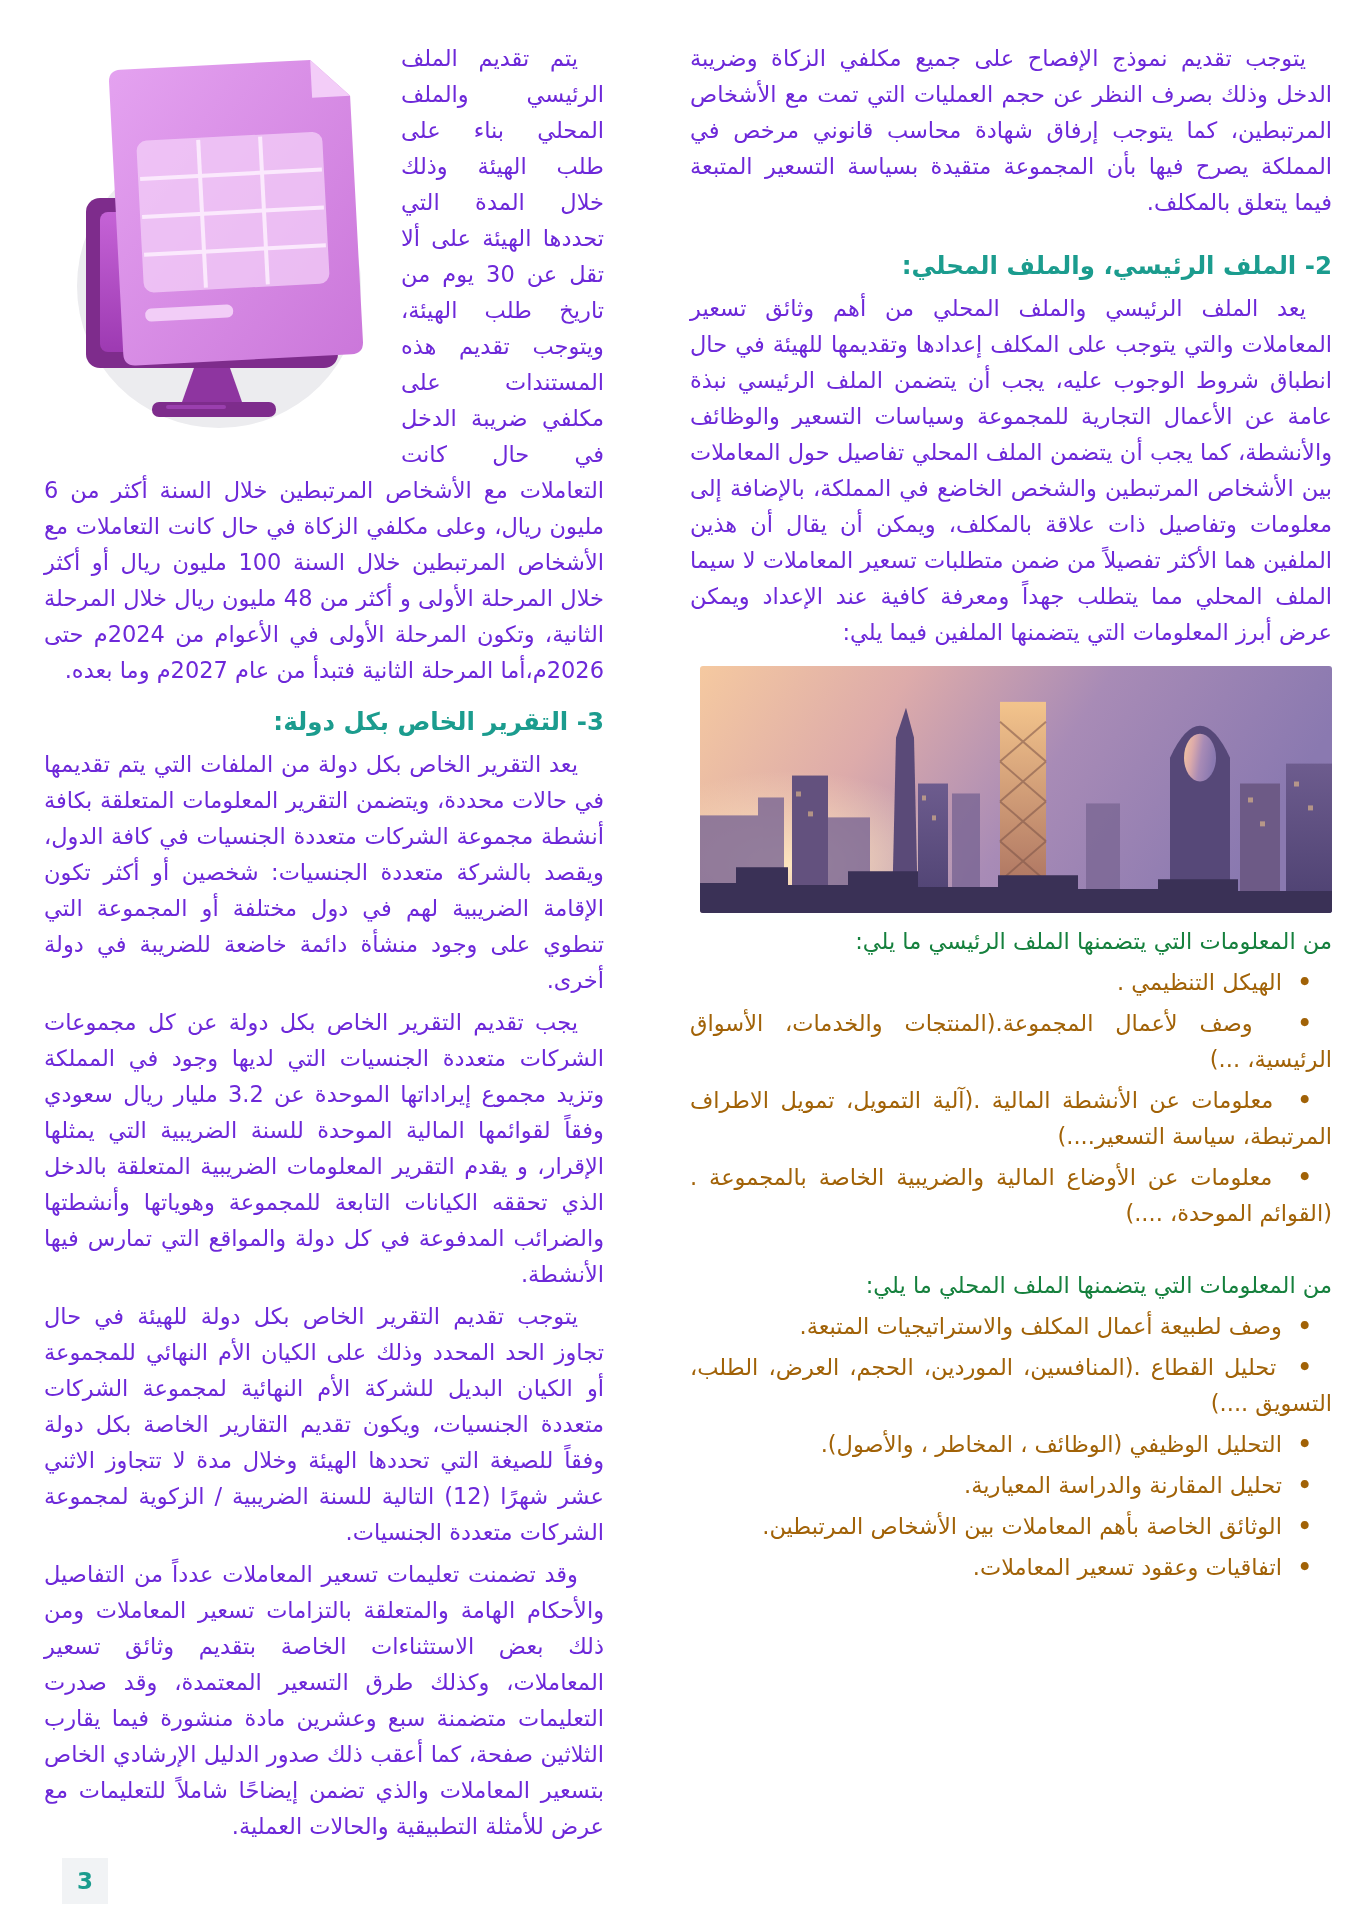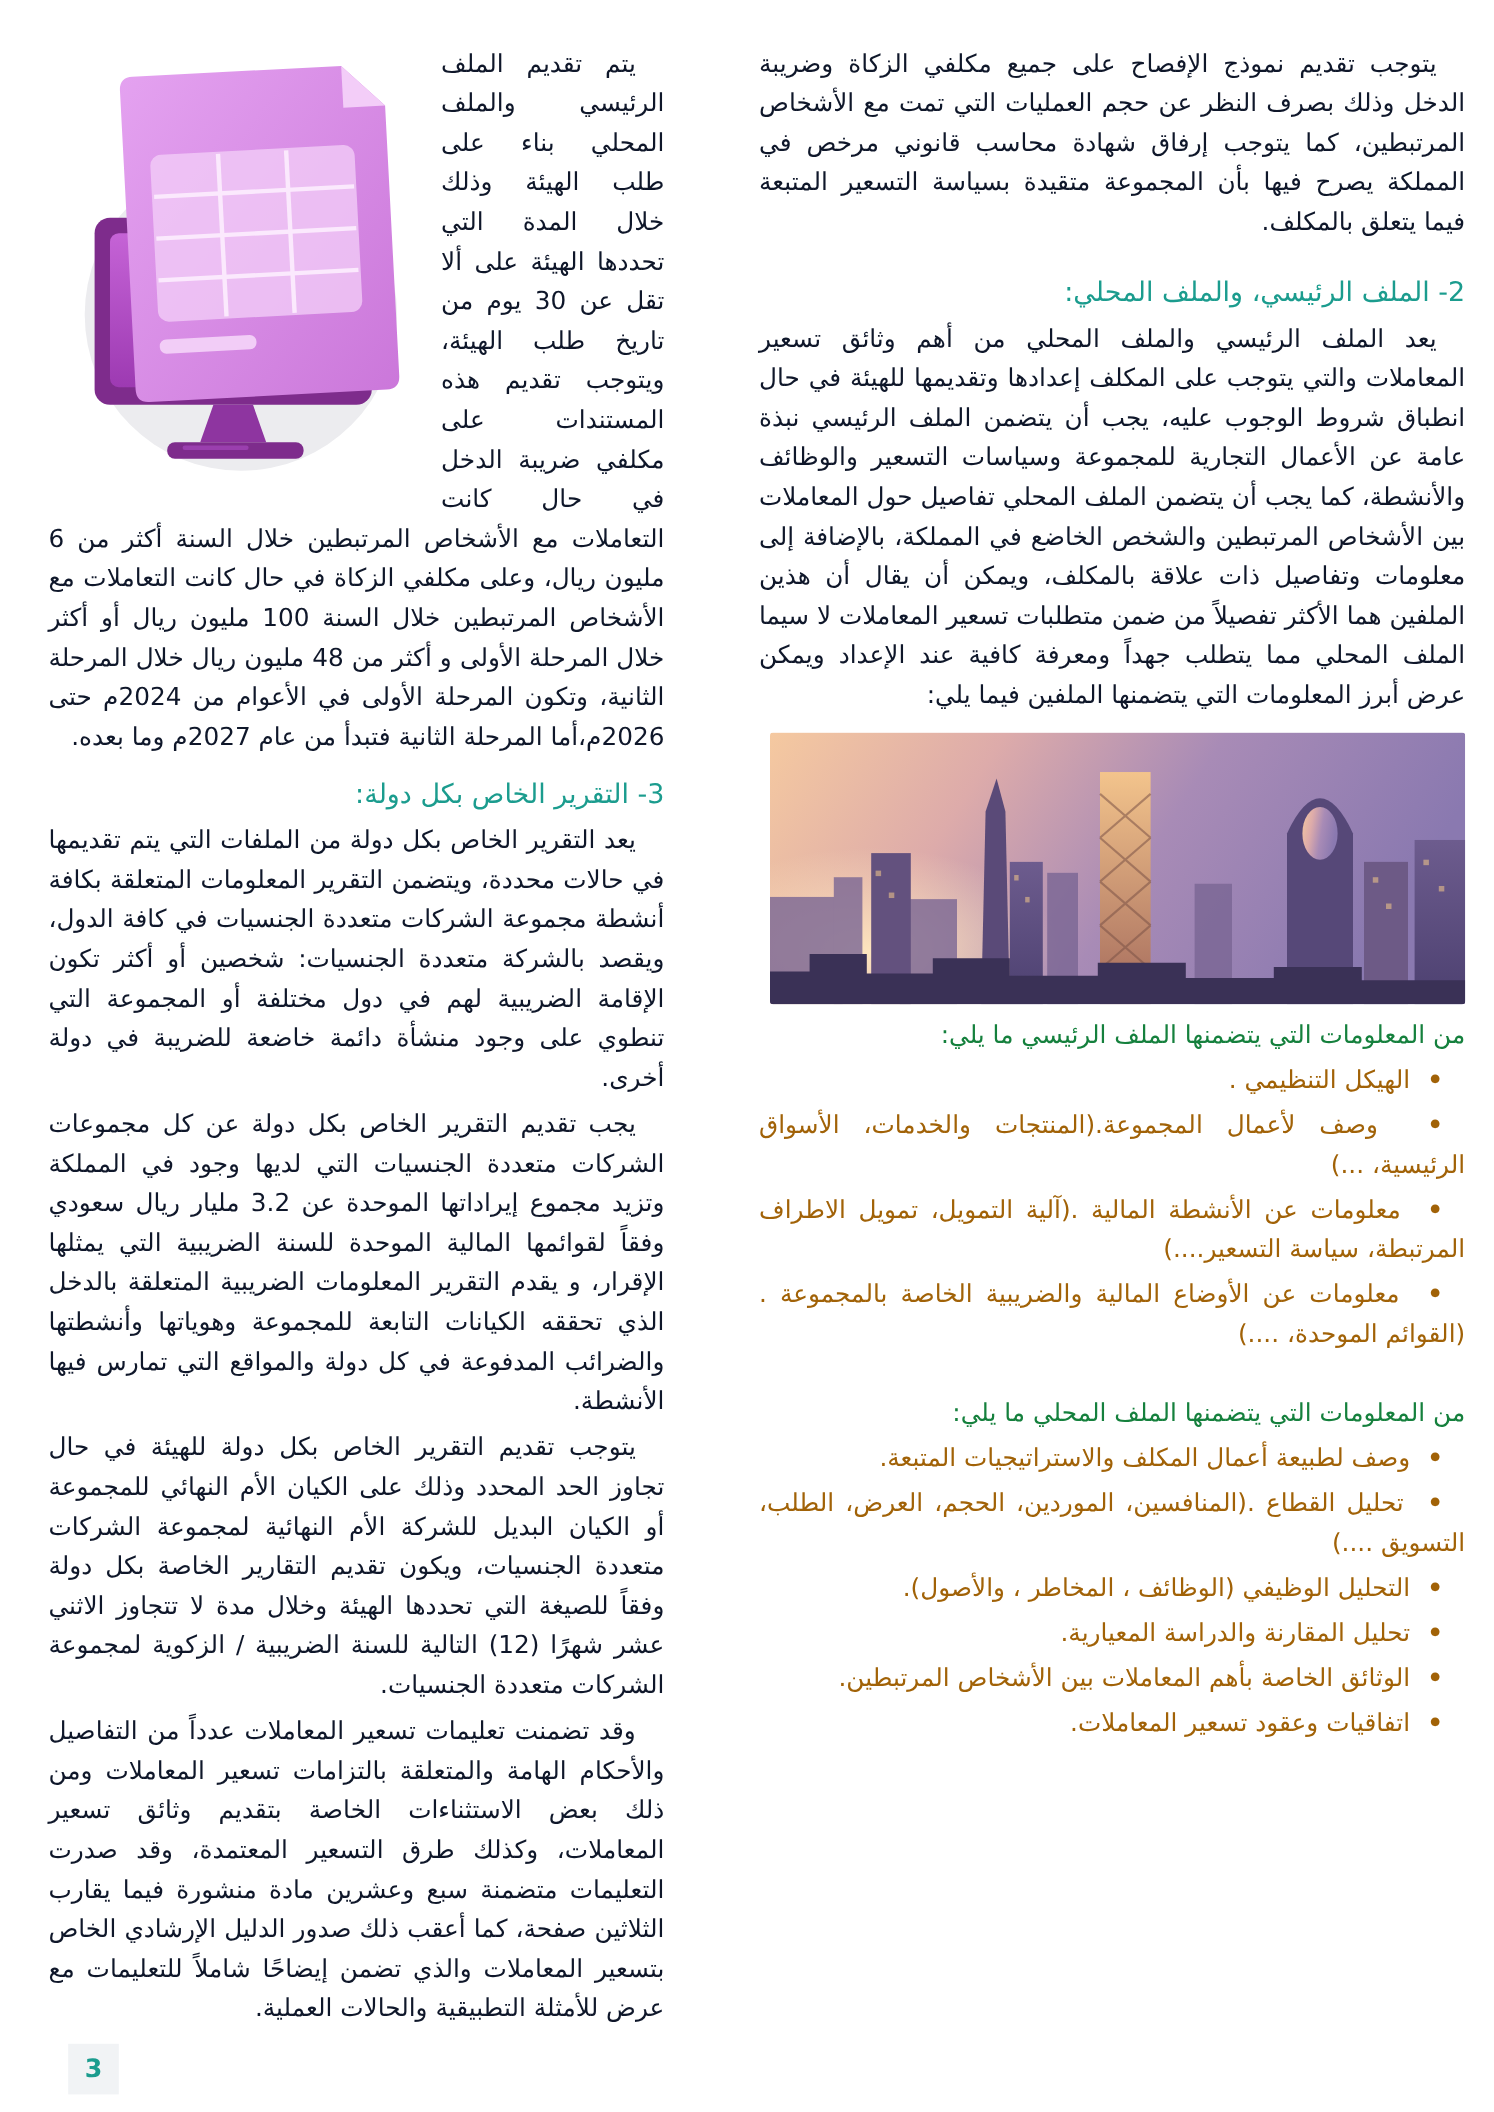--- a/index.html
+++ b/index.html
@@ -4,25 +4,25 @@
 <style>
   html,body{margin:0;padding:0;}
   body{
     width:1358px;height:1920px;background:#ffffff;position:relative;overflow:hidden;
     font-family:"DejaVu Sans",sans-serif;direction:rtl;
   }
   .page{display:flex;padding:40px 26px 0 44px;gap:86px;}
   .col-right{width:642px;flex:none;}
   .col-left{width:560px;flex:none;}
   .para{
-    font-size:22.5px;line-height:36px;color:#0f172a;
+    font-size:22.5px;line-height:36px;color:#6d28d9;
     text-align:justify;text-indent:26px;margin:0;
   }
   .heading{
-    color:#1b9c8e;font-size:24.5px;font-weight:normal;margin:30px 0 8px;line-height:32px;
+    color:#1b9c8e;font-size:24.5px;font-weight:bold;margin:30px 0 8px;line-height:32px;
   }
   .col-left .heading{margin:18px 0 8px;}
   .city{margin:16px 0 10px;}
   .city svg{display:block;width:632px;height:247px;border-radius:3px;}
   .list-intro{
     font-size:22.5px;line-height:36px;color:#15803d;margin:4px 0 2px;text-align:justify;
   }
   .list-intro.second{margin-top:36px;}
   .bullet{
     color:#a16207;font-size:22.5px;line-height:36px;text-align:justify;

